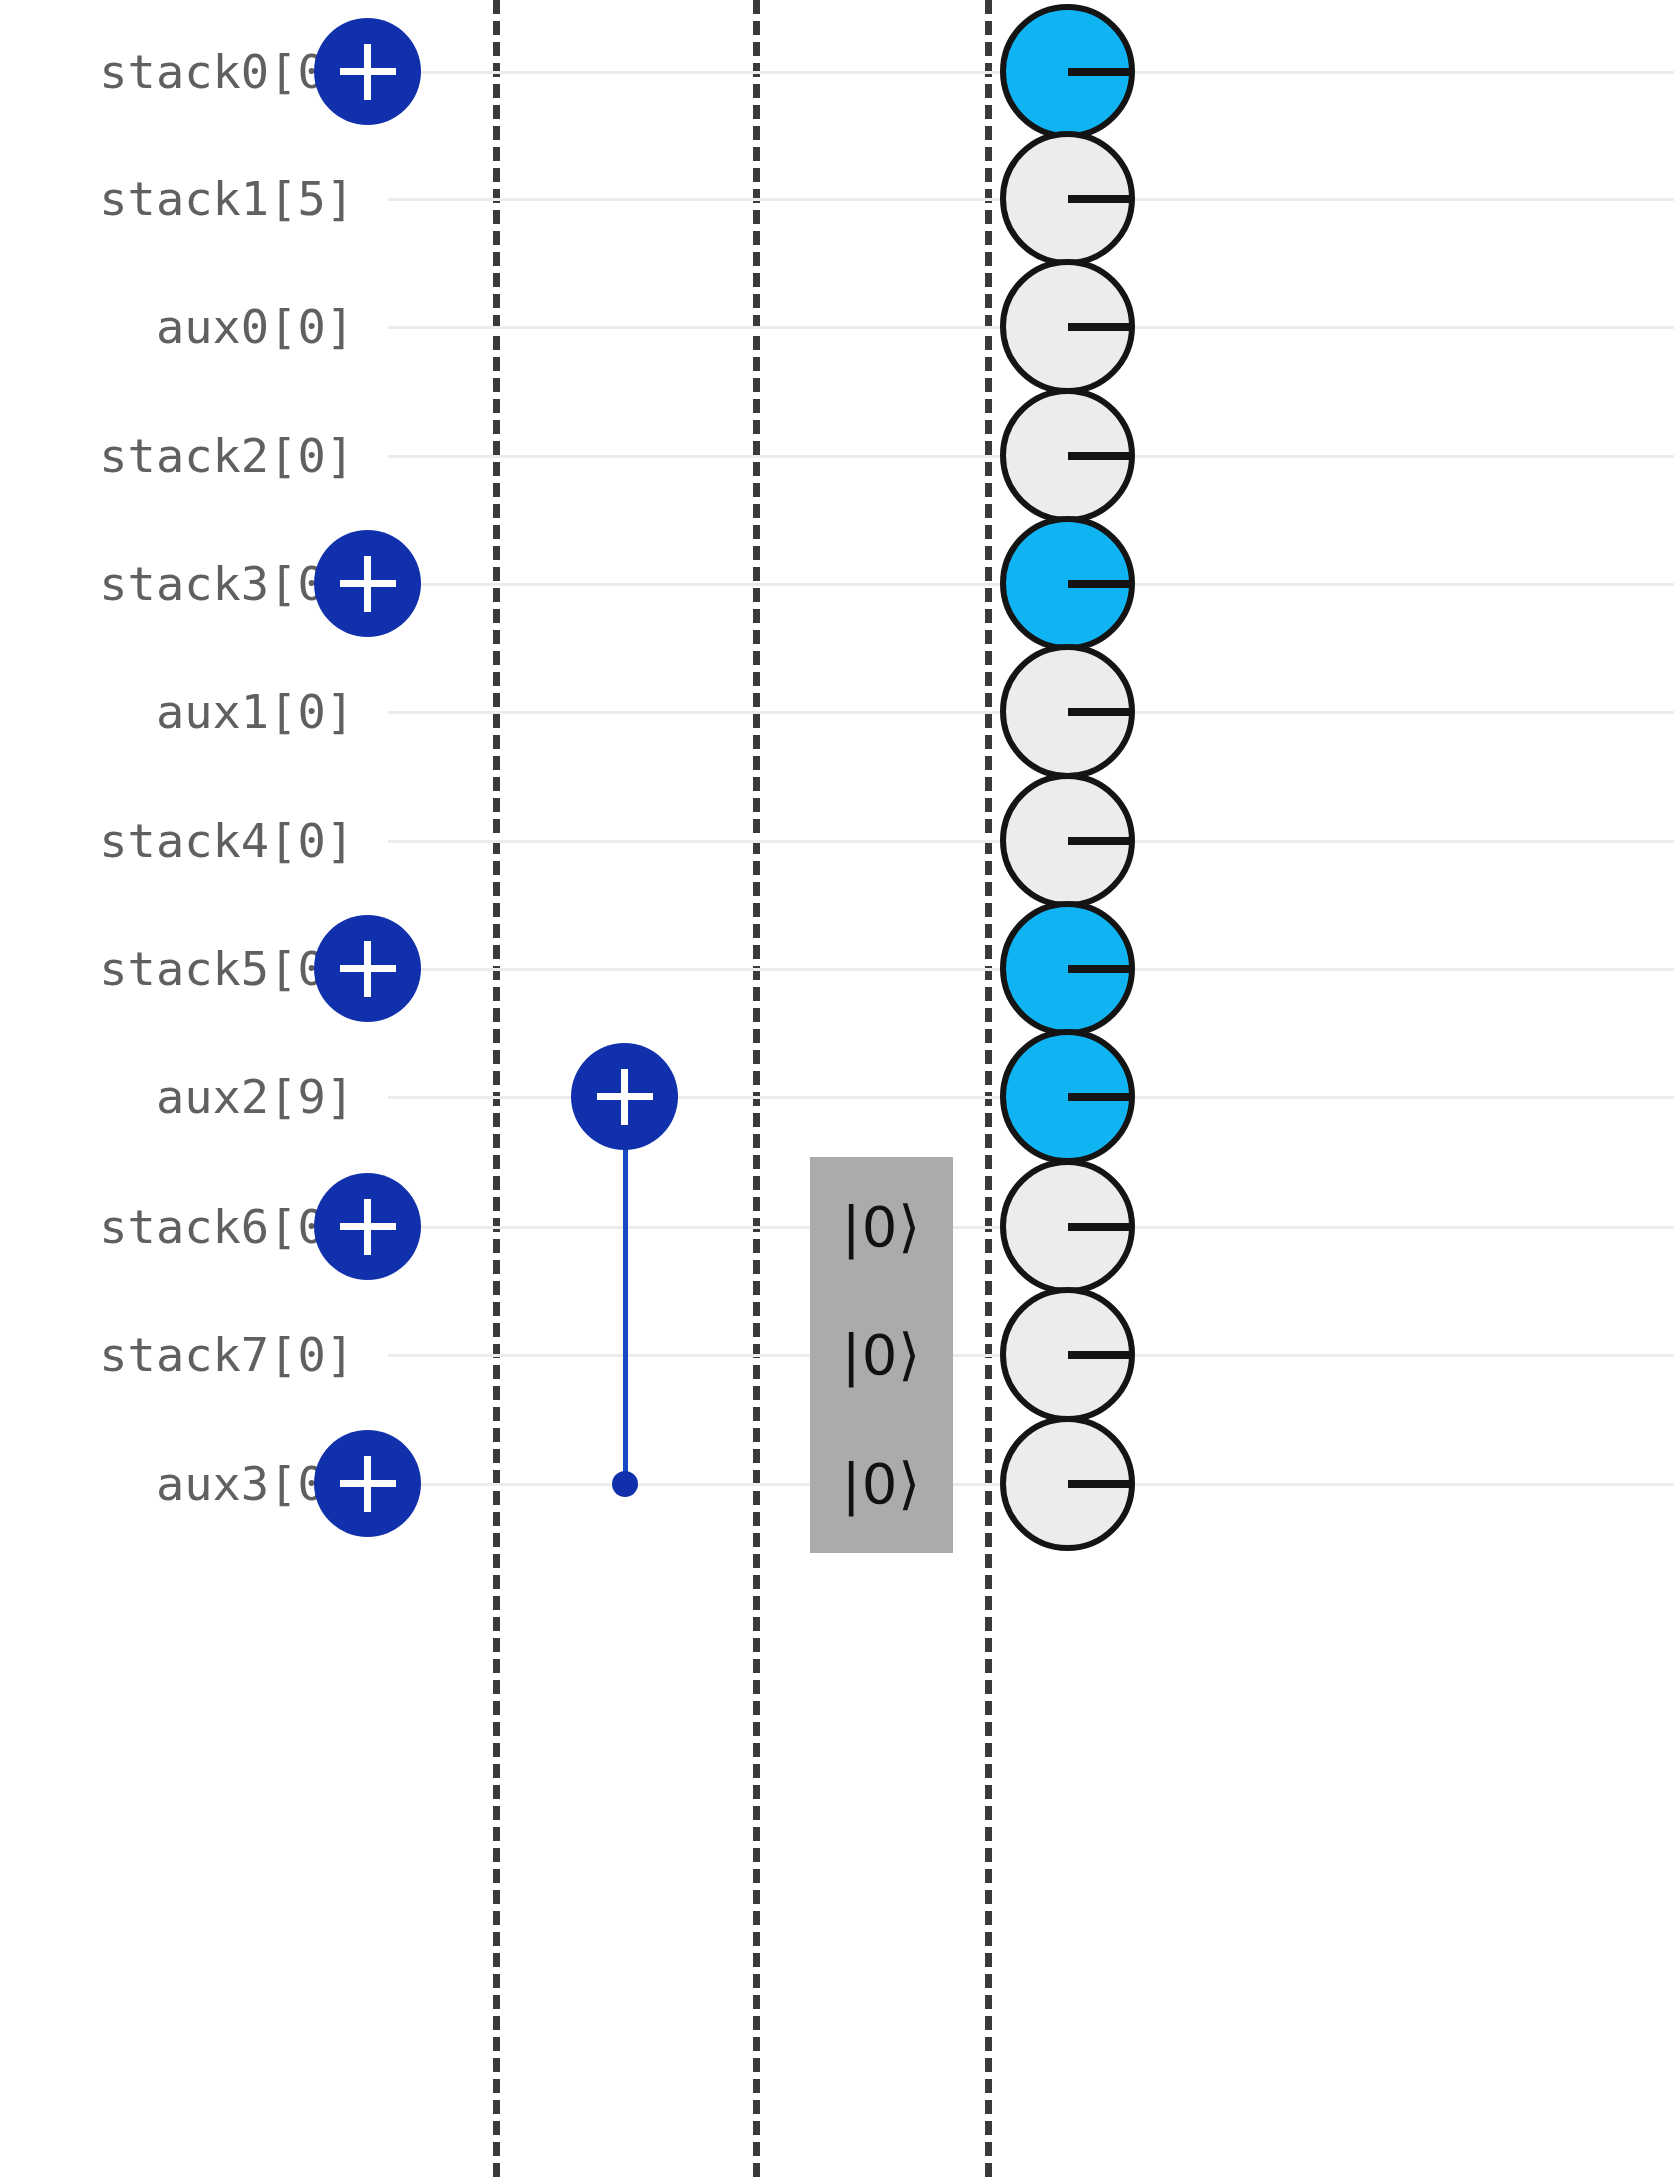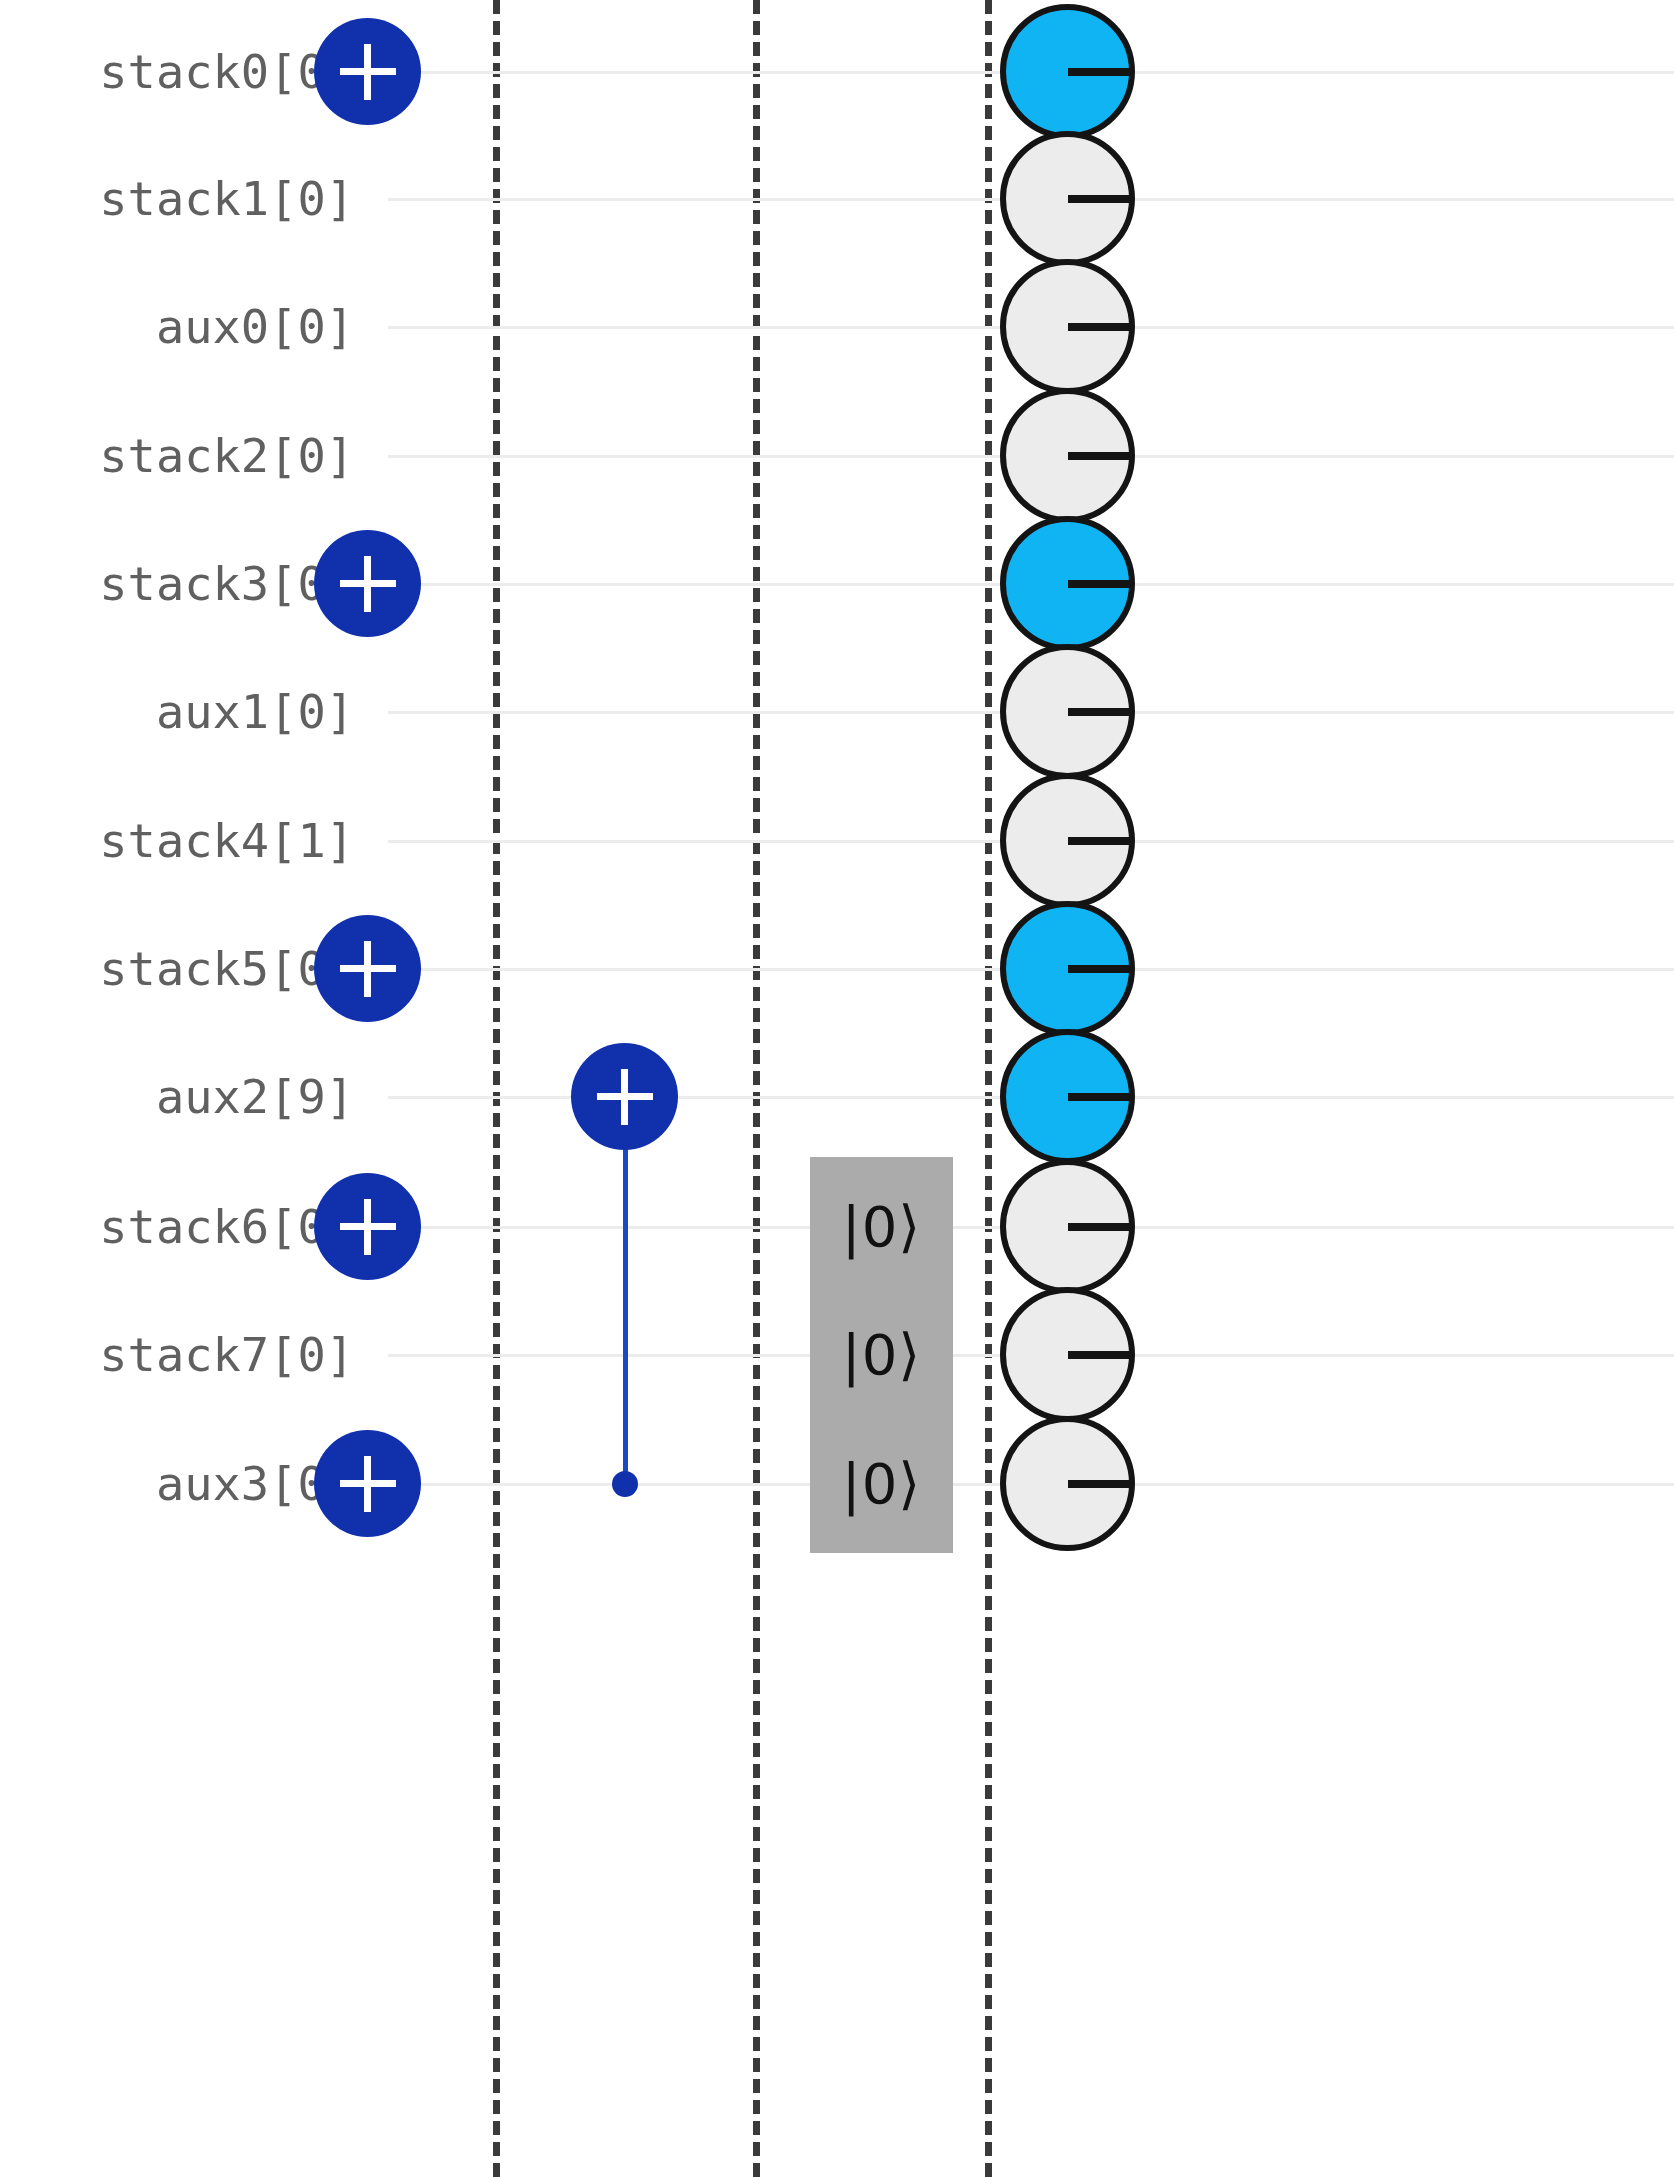--- a/index.html
+++ b/index.html
@@ -114,21 +114,21 @@
   <div id="wire-layer">
       <div class="row" style="top: 72px;">
         <div class="wire"></div>
         <div class="qlabel">stack0[0]</div>
         <div class="meter on" style="left: 1068px;">
           <div class="needle"></div>
         </div>
       </div>
       <div class="row" style="top: 199px;">
         <div class="wire"></div>
-        <div class="qlabel">stack1[0]</div>
+        <div class="qlabel">stack1[5]</div>
         <div class="meter" style="left: 1068px;">
           <div class="needle"></div>
         </div>
       </div>
       <div class="row" style="top: 327px;">
         <div class="wire"></div>
         <div class="qlabel">aux0[0]</div>
         <div class="meter" style="left: 1068px;">
           <div class="needle"></div>
         </div>
@@ -149,21 +149,21 @@
       </div>
       <div class="row" style="top: 712px;">
         <div class="wire"></div>
         <div class="qlabel">aux1[0]</div>
         <div class="meter" style="left: 1068px;">
           <div class="needle"></div>
         </div>
       </div>
       <div class="row" style="top: 841px;">
         <div class="wire"></div>
-        <div class="qlabel">stack4[1]</div>
+        <div class="qlabel">stack4[0]</div>
         <div class="meter" style="left: 1068px;">
           <div class="needle"></div>
         </div>
       </div>
       <div class="row" style="top: 969px;">
         <div class="wire"></div>
         <div class="qlabel">stack5[0]</div>
         <div class="meter on" style="left: 1068px;">
           <div class="needle"></div>
         </div>

